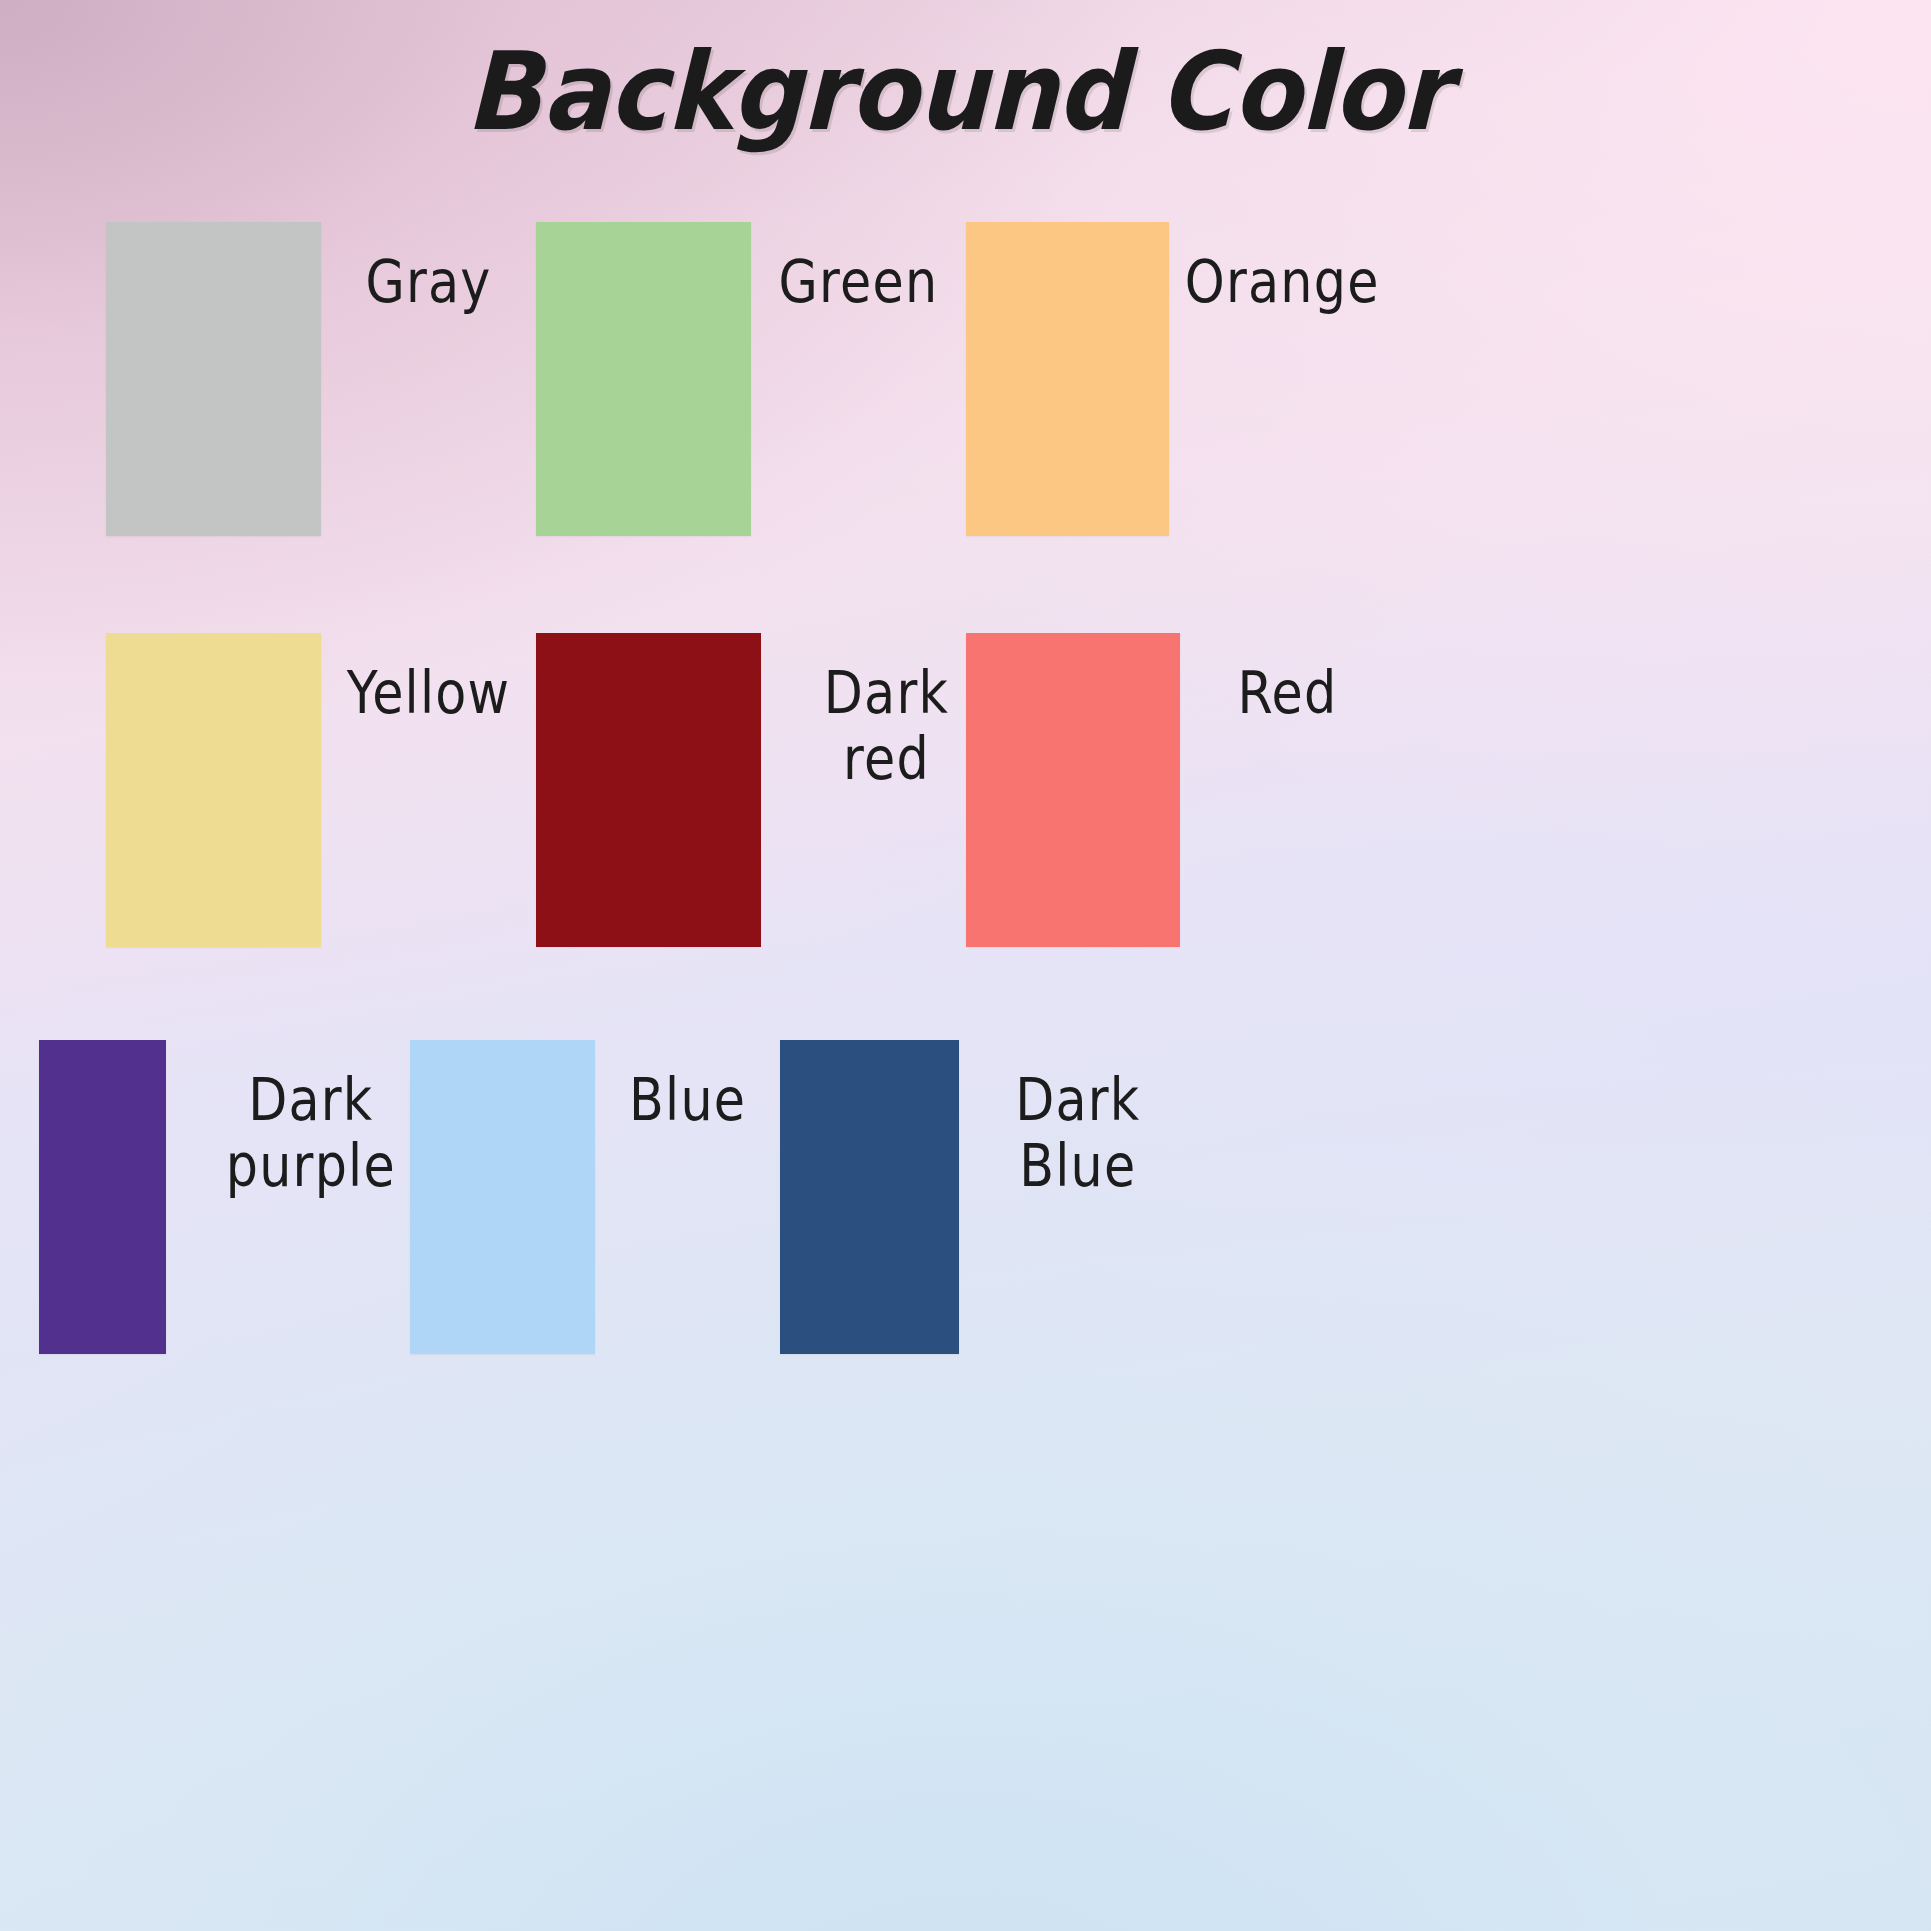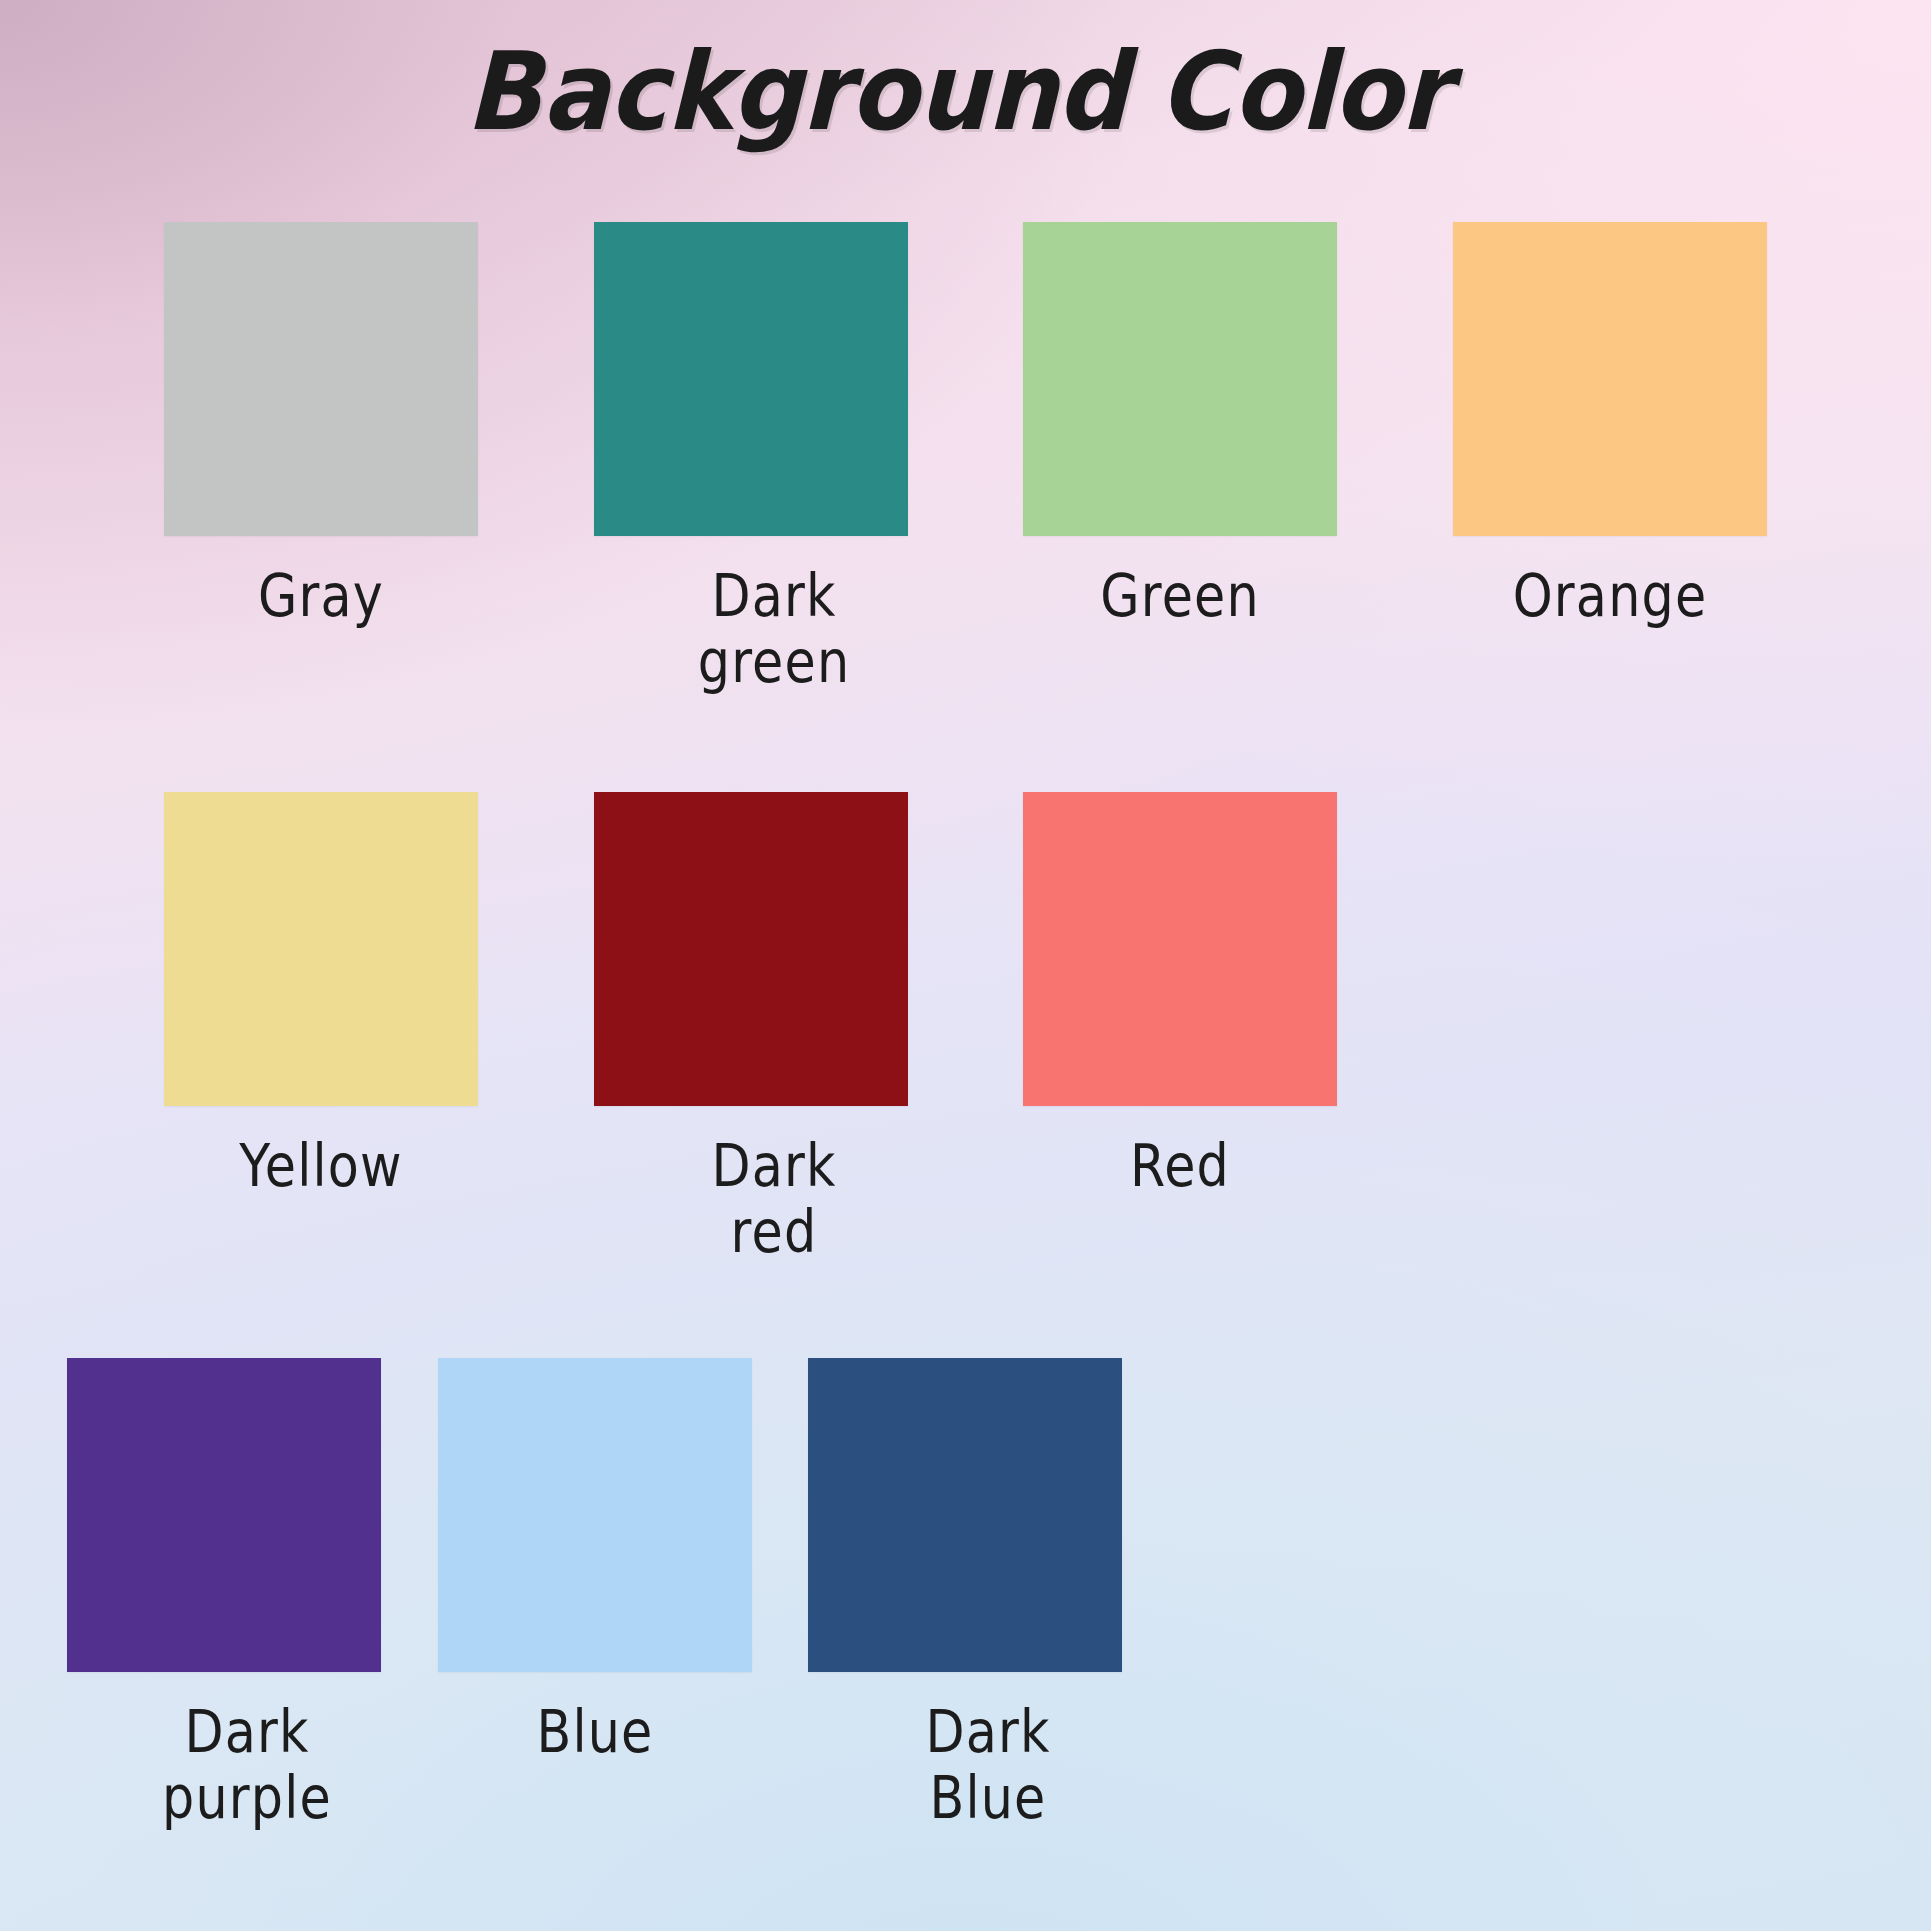--- a/index.html
+++ b/index.html
@@ -91,22 +91,22 @@
   .swatch-row.row-5 {
     padding: 8px 39px;
   }
   .swatch-row.row-5 .cell { width: 20%; }
 
   .row-gap-1 { height: 97px; }
   .row-gap-2 { height: 85px; }
 
   .cell {
     display: flex;
-    flex-direction: column;
-    align-items: center;
+    flex-direction: row;
+    align-items: flex-start;
     box-sizing: border-box;
   }
 
   .swatch {
     width: 314px;
     height: 314px;
     display: block;
     box-shadow: 0 1px 1.9px rgba(0,0,0,0.05);
   }
 
@@ -143,24 +143,20 @@
   </div>
 
   <div class="rows">
 
     <div class="swatch-row row-4">
       <div class="cell">
         <div class="swatch" style="background-color: rgb(195, 196, 196);"></div>
         <div class="swatch-label">Gray</div>
       </div>
       <div class="cell">
-        <div class="swatch" style="background-color: rgb(42, 138, 133);"></div>
-        <div class="swatch-label wrap">Dark green</div>
-      </div>
-      <div class="cell">
         <div class="swatch" style="background-color: rgb(167, 212, 150);"></div>
         <div class="swatch-label">Green</div>
       </div>
       <div class="cell">
         <div class="swatch" style="background-color: rgb(252, 199, 131);"></div>
         <div class="swatch-label">Orange</div>
       </div>
     </div>
 
     <div class="row-gap-1"></div>

